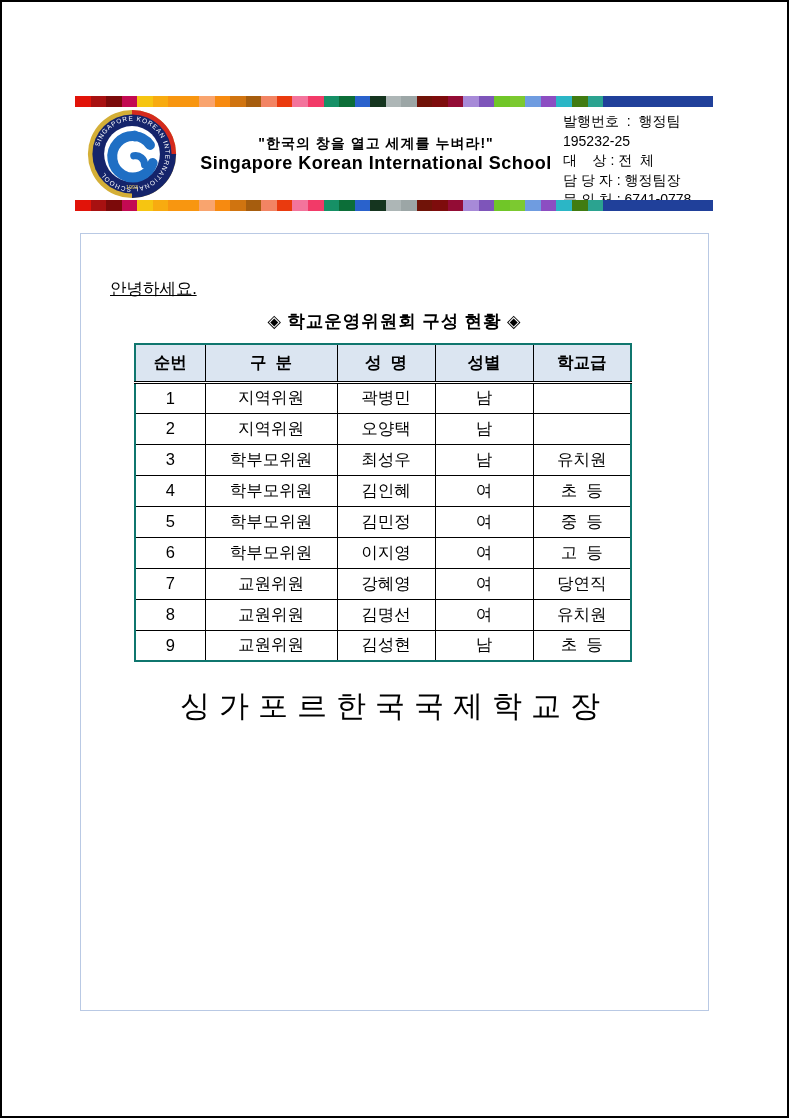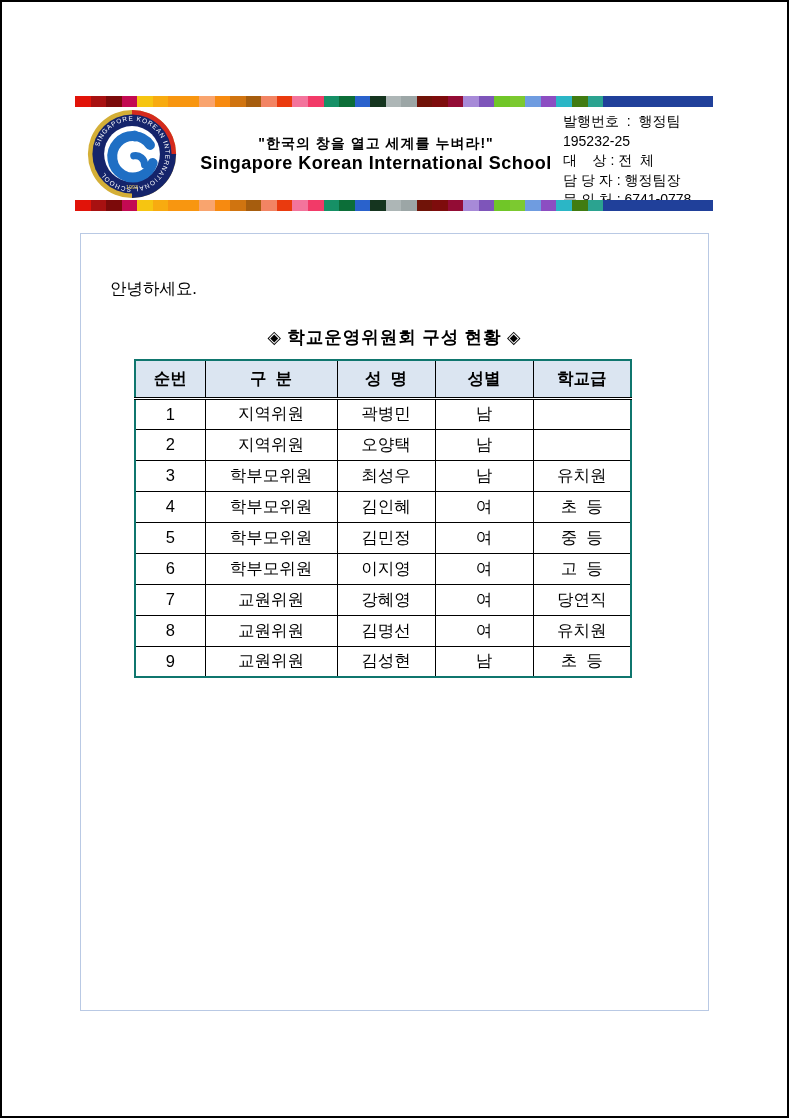--- a/index.html
+++ b/index.html
@@ -35,23 +35,23 @@
   
   .content-box{
     position:absolute;left:78px;top:231px;width:629px;height:778px;
     border:1px solid var(--content-border);padding:20px 22px 0 22px;
   }
   .doc-title{
     text-align:center;font-size:21px;font-weight:bold;letter-spacing:1px;
     line-height:28px;word-break:keep-all;
   }
   .body-text{margin-top:22px;font-size:16.5px;line-height:25px;}
-  .body-text p{text-indent:7px;text-align:justify;word-break:keep-all;}
+  .body-text p{text-indent:7px;text-align:justify;word-break:keep-all;text-decoration:underline;}
   .table-caption{
-    margin-top:24px;text-align:center;font-size:17.5px;font-weight:bold;letter-spacing:1px;
+    margin-top:8px;text-align:center;font-size:17.5px;font-weight:bold;letter-spacing:1px;
   }
   table.committee{
     margin:10px 0 0 31px;border-collapse:collapse;width:496px;
     border:2px solid #0f766e;table-layout:fixed;
     font-family:"Liberation Sans","DejaVu Sans",sans-serif;
   }
   table.committee col.c1{width:70px;}
   table.committee col.c2{width:132px;}
   table.committee col.c3{width:98px;}
   table.committee col.c4{width:98px;}
@@ -278,14 +278,15 @@
           <td>9</td>
           <td>교원위원</td>
           <td>김성현</td>
           <td>남</td>
           <td>초  등</td>
         </tr>
         </tbody>
     </table>
 
 
+    <div class="signature">싱가포르한국국제학교장</div>
   </div>
 </div>
 
 </body></html>

